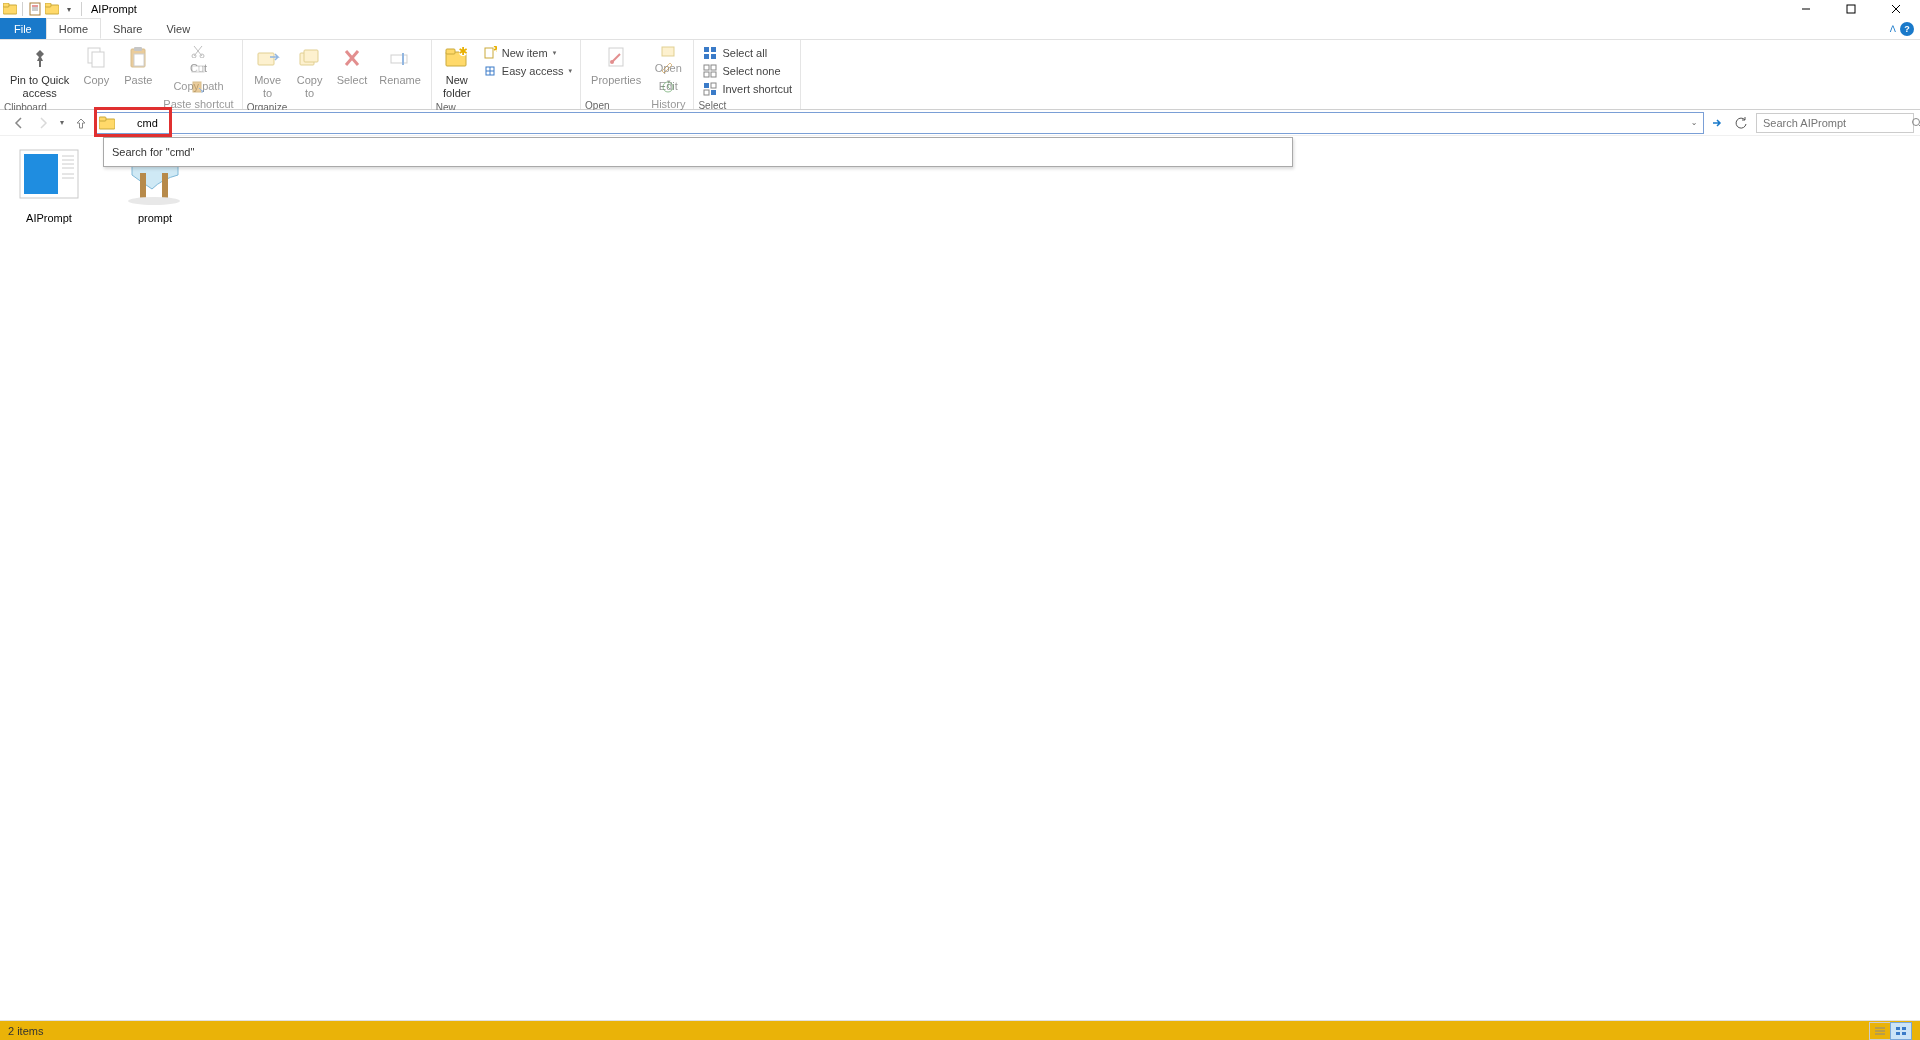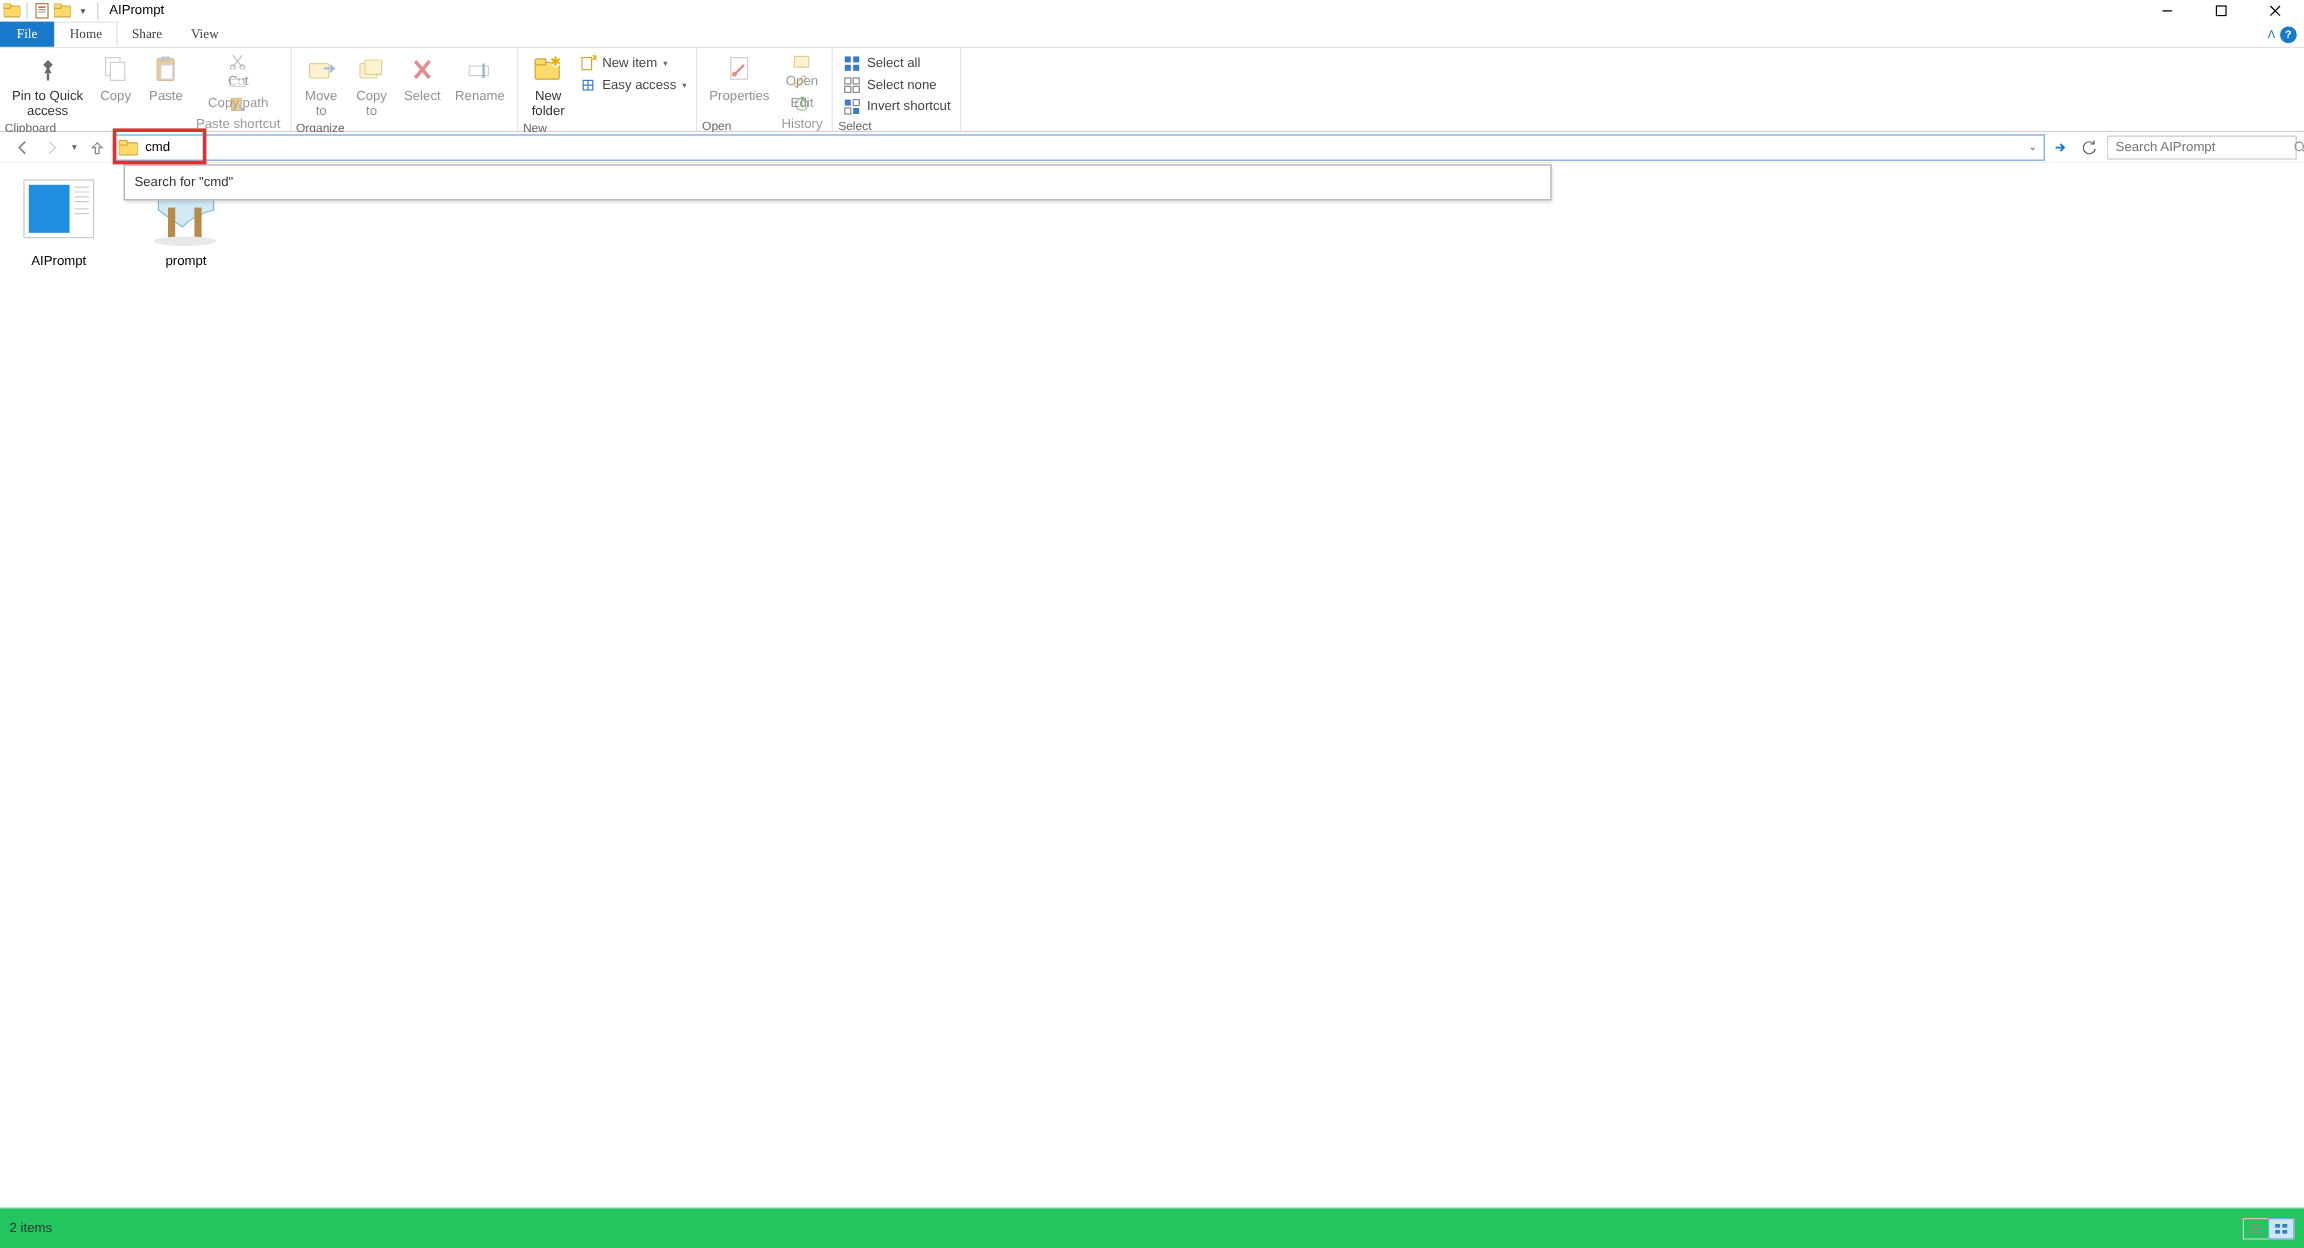--- a/index.html
+++ b/index.html
@@ -9,21 +9,21 @@
 .titlebar { height: 18px; background: #fff; display: flex; align-items: center; padding: 0 2px; border-bottom: 0; }
 .titlebar .qat { display: flex; align-items: center; gap: 1px; }
 .titlebar .qat-icon { width: 16px; height: 16px; display: inline-flex; align-items: center; justify-content: center; }
 .titlebar .sep { width: 1px; height: 14px; background: #d0d0d0; margin: 0 3px; }
 .titlebar .title { margin-left: 6px; color: #000; }
 .titlebar .win-controls { margin-left: auto; display: flex; }
 .titlebar .win-btn { width: 45px; height: 18px; display: flex; align-items: center; justify-content: center; color: #000; }
 
 
 .ribbon-tabs { height: 22px; display: flex; align-items: stretch; background: #fff; border-bottom: 1px solid #e1e1e1; position: relative; }
-.ribbon-tab { padding: 3px 12px; color: #444; display: flex; align-items: center; font-family: Liberation Serif, serif; }
+.ribbon-tab { padding: 3px 12px; color: #444; display: flex; align-items: center; }
 .ribbon-tab.file { background: #1979ca; color: #fff; padding: 3px 14px; }
 .ribbon-tab.active { border: 1px solid #e1e1e1; border-bottom: 1px solid #fff; background: #fff; }
 .ribbon-right { margin-left: auto; display: flex; align-items: center; padding-right: 6px; gap: 4px; }
 .help-icon { width: 14px; height: 14px; background: #1979ca; border-radius: 50%; color: #fff; display: flex; align-items: center; justify-content: center; font-size: 9px; font-weight: bold; }
 
 
 .ribbon-body { height: 70px; background: #fff; border-bottom: 1px solid #d0d0d0; display: flex; }
 .ribbon-group { display: flex; flex-direction: column; border-right: 1px solid #e5e5e5; padding: 2px 4px 0 4px; }
 .ribbon-group .grp-content { flex: 1; display: flex; align-items: flex-start; }
 .ribbon-group .grp-label { text-align: left; color: #666; font-size: 10px; padding: 1px 0 2px 0; }
@@ -35,41 +35,41 @@
 .rb-smallbtn .si { width: 16px; height: 16px; display: inline-flex; align-items: center; justify-content: center; }
 .rb-smallbtn .dd { font-size: 7px; margin-left: 1px; color: #666; }
 .disabled { opacity: 0.55; flex-direction: column; }
 
 
 .navbar { height: 26px; display: flex; align-items: center; padding: 0 6px 0 8px; gap: 2px; background: #fff; border-bottom: 1px solid #f0f0f0; position: relative; }
 .nav-btn { width: 22px; height: 22px; display: flex; align-items: center; justify-content: center; color: #888; }
 .addr-wrap { flex: 1; display: flex; align-items: center; height: 22px; border: 1px solid #7a9fd6; background: #fff; position: relative; }
 .addr-highlight { position: absolute; left: -1px; top: -6px; width: 78px; height: 30px; border: 3px solid #e03030; pointer-events: none; z-index: 5; }
 .addr-icon { width: 20px; height: 20px; display: flex; align-items: center; justify-content: center; margin-left: 2px; }
-.addr-input { flex: 1; border: none; outline: none; height: 18px; padding: 0 4px; font-size: 11px; }
+.addr-input { flex: 1; border: none; outline: none; height: 18px; padding: 0 4px; font-size: 11px; margin-left: 16px; }
 .addr-dd { width: 18px; display: flex; align-items: center; justify-content: center; color: #666; font-size: 8px; }
 .go-btn { width: 22px; height: 22px; display: flex; align-items: center; justify-content: center; color: #1979ca; }
 .refresh-btn { width: 22px; height: 22px; display: flex; align-items: center; justify-content: center; color: #555; }
 .search-box { width: 158px; height: 20px; border: 1px solid #ccc; display: flex; align-items: center; margin-left: 2px; }
 .search-box input { flex: 1; border: none; outline: none; padding: 0 6px; font-size: 11px; color: #888; }
 .search-box .si { width: 20px; color: #888; display: flex; align-items: center; justify-content: center; }
 
 
 .addr-dropdown { position: absolute; left: 103px; top: 27px; width: 1190px; background: #fff; border: 1px solid #a9a9a9; box-shadow: 1px 2px 3px rgba(0,0,0,0.15); z-index: 4; }
 .addr-dropdown .dd-item { padding: 8px 8px; color: #333; }
 
 
 .content { position: relative; height: calc(100% - 18px - 22px - 70px - 26px - 22px); background: #fff; padding: 8px 10px; }
 .items { display: flex; gap: 28px; align-items: flex-start; }
 .item { width: 78px; display: flex; flex-direction: column; align-items: center; gap: 4px; }
 .item .thumb { width: 72px; height: 64px; display: flex; align-items: center; justify-content: center; }
 .item .name { text-align: center; font-size: 11px; color: #000; }
 
 
-.statusbar { position: absolute; bottom: 0; left: 0; right: 0; height: 34px; border-top: 1px solid #e1e1e1; background: #22c55e; display: flex; align-items: center; padding: 0 8px; }
+.statusbar { position: absolute; bottom: 0; left: 0; right: 0; height: 20px; border-top: 1px solid #e1e1e1; background: #eab308; display: flex; align-items: center; padding: 0 8px; }
 .statusbar .count { color: #333; }
 .statusbar .view-toggles { margin-left: auto; display: flex; }
 .statusbar .vt { width: 22px; height: 18px; border: 1px solid #ccc; display: flex; align-items: center; justify-content: center; margin-left: -1px; }
 .statusbar .vt.active { background: #cce4f7; border-color: #7aa7d8; }
 
 svg { display: block; }
 </style>
 </head>
 <body>
 

